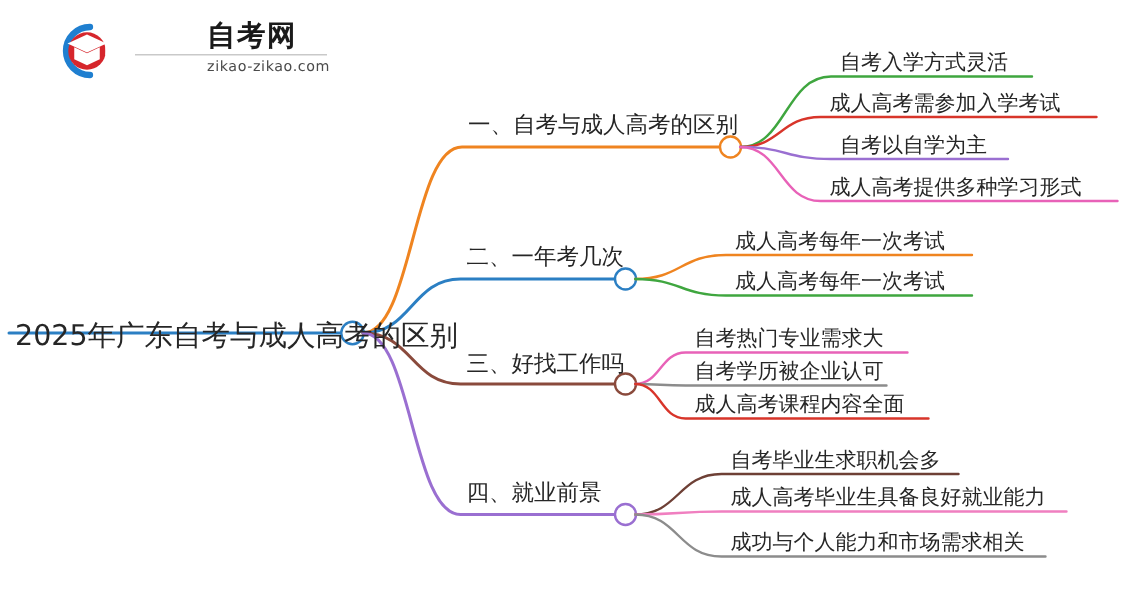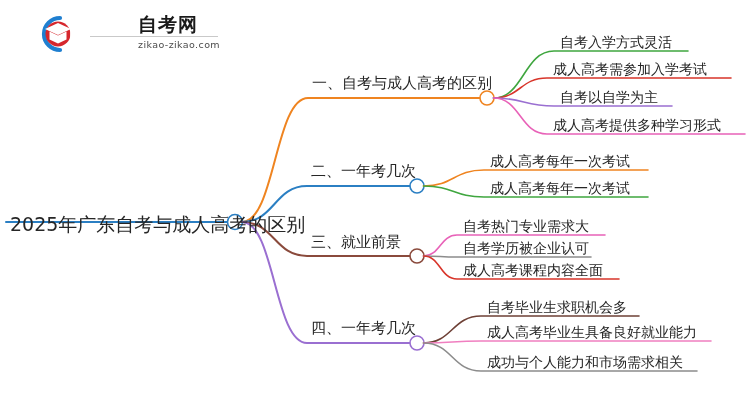--- a/index.html
+++ b/index.html
@@ -138,22 +138,22 @@
   <div id="labels">
       <div class="node-label root-label" style="left: 10px; top: 215px;">2025年广东自考与成人高考的区别</div>
       <div class="node-label level1-label" style="left: 312px; top: 76px;">一、自考与成人高考的区别</div>
       <div class="node-label leaf-label" style="left: 560px; top: 35px;">自考入学方式灵活</div>
       <div class="node-label leaf-label" style="left: 553px; top: 62px;">成人高考需参加入学考试</div>
       <div class="node-label leaf-label" style="left: 560px; top: 90px;">自考以自学为主</div>
       <div class="node-label leaf-label" style="left: 553px; top: 118px;">成人高考提供多种学习形式</div>
       <div class="node-label level1-label" style="left: 311px; top: 164px;">二、一年考几次</div>
       <div class="node-label leaf-label" style="left: 490px; top: 154px;">成人高考每年一次考试</div>
       <div class="node-label leaf-label" style="left: 490px; top: 181px;">成人高考每年一次考试</div>
-      <div class="node-label level1-label" style="left: 311px; top: 235px;">三、就业前景</div>
+      <div class="node-label level1-label" style="left: 311px; top: 235px;">三、好找工作吗</div>
       <div class="node-label leaf-label" style="left: 463px; top: 219px;">自考热门专业需求大</div>
       <div class="node-label leaf-label" style="left: 463px; top: 241px;">自考学历被企业认可</div>
       <div class="node-label leaf-label" style="left: 463px; top: 263px;">成人高考课程内容全面</div>
-      <div class="node-label level1-label" style="left: 311px; top: 321px;">四、一年考几次</div>
+      <div class="node-label level1-label" style="left: 311px; top: 321px;">四、就业前景</div>
       <div class="node-label leaf-label" style="left: 487px; top: 300px;">自考毕业生求职机会多</div>
       <div class="node-label leaf-label" style="left: 487px; top: 325px;">成人高考毕业生具备良好就业能力</div>
       <div class="node-label leaf-label" style="left: 487px; top: 355px;">成功与个人能力和市场需求相关</div>
     </div>
 </div>
 
 </body></html>

